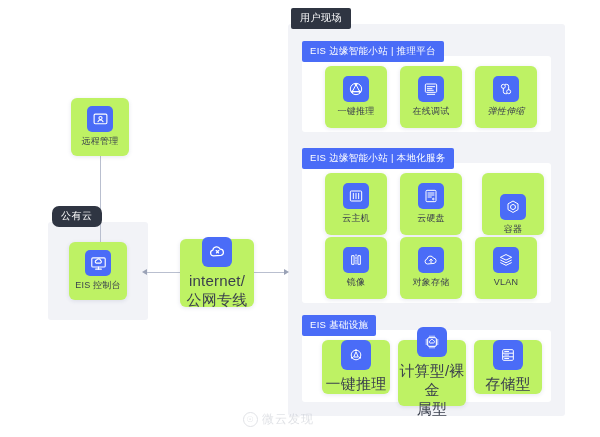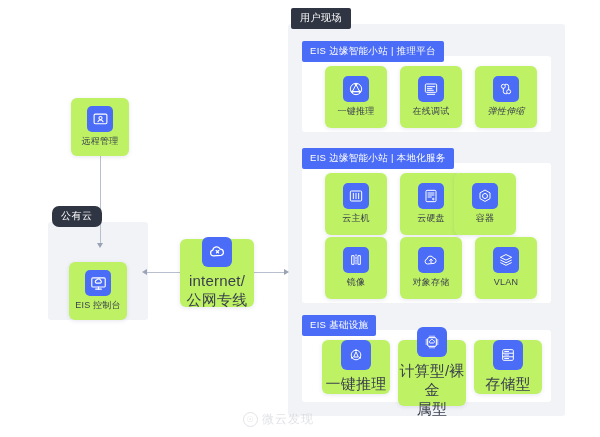--- a/index.html
+++ b/index.html
@@ -154,21 +154,21 @@
     <span class="ico">
       <svg width="17" height="17" viewBox="0 0 24 24" fill="none" stroke="#ffffff" stroke-width="1.6">
         <rect x="3" y="4.5" width="18" height="13.5" rx="1.6"></rect>
         <circle cx="12" cy="10" r="2.2"></circle>
         <path d="M8.4 15.2c.7-1.7 2-2.5 3.6-2.5s2.9.8 3.6 2.5" stroke-linecap="round"></path>
       </svg>
     </span>
     <span class="lbl">远程管理</span>
   </div>
 
-  <div class="card scard" style="left:69px;top:242px;margin-top:20px;">
+  <div class="card scard" style="left:69px;top:242px;">
     <span class="ico">
       <svg width="17" height="17" viewBox="0 0 24 24" fill="none" stroke="#ffffff" stroke-width="1.6">
         <rect x="2.5" y="4" width="19" height="13" rx="1.6"></rect>
         <path d="M8 20h8" stroke-linecap="round"></path>
         <path d="M12 17v3" stroke-linecap="round"></path>
         <path d="M9 11.5a2.2 2.2 0 0 1 .4-4.3 3 3 0 0 1 5.6.6 2 2 0 0 1-.4 3.7z" stroke-linejoin="round"></path>
       </svg>
     </span>
     <span class="lbl">EIS 控制台</span>
   </div>
@@ -241,21 +241,21 @@
     <span class="ico">
       <svg width="16" height="16" viewBox="0 0 24 24" fill="none" stroke="#ffffff" stroke-width="1.5">
         <rect x="4.5" y="3.5" width="15" height="17" rx="1.6"></rect>
         <path d="M7.5 7.5h9M7.5 10.5h9M7.5 13.5h5" stroke-linecap="round"></path>
         <circle cx="15.5" cy="16.5" r="1.2"></circle>
       </svg>
     </span>
     <span class="lbl">云硬盘</span>
   </div>
 
-  <div class="card gcard" style="left:454px;top:173px;">
+  <div class="card gcard" style="left:482px;top:173px;justify-content:flex-end;">
     <span class="ico">
       <svg width="16" height="16" viewBox="0 0 24 24" fill="none" stroke="#ffffff" stroke-width="1.5">
         <path d="M12 3l7.5 4.3v8.6L12 20.2 4.5 15.9V7.3z" stroke-linejoin="round"></path>
         <path d="M12 8l3.5 2v4L12 16l-3.5-2v-4z" stroke-linejoin="round"></path>
       </svg>
     </span>
     <span class="lbl">容器</span>
   </div>
 
   <div class="card gcard" style="left:325px;top:237px;">

